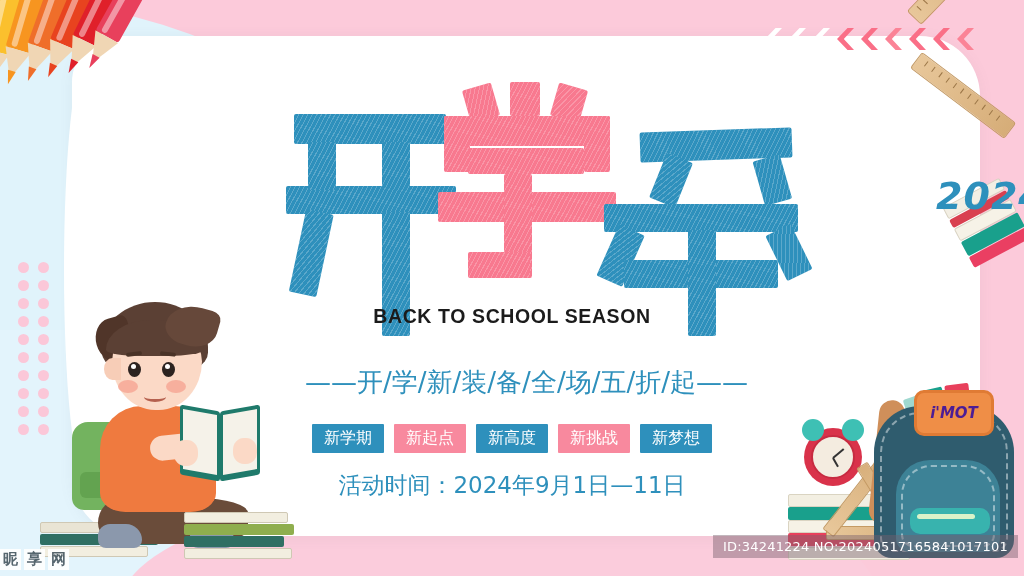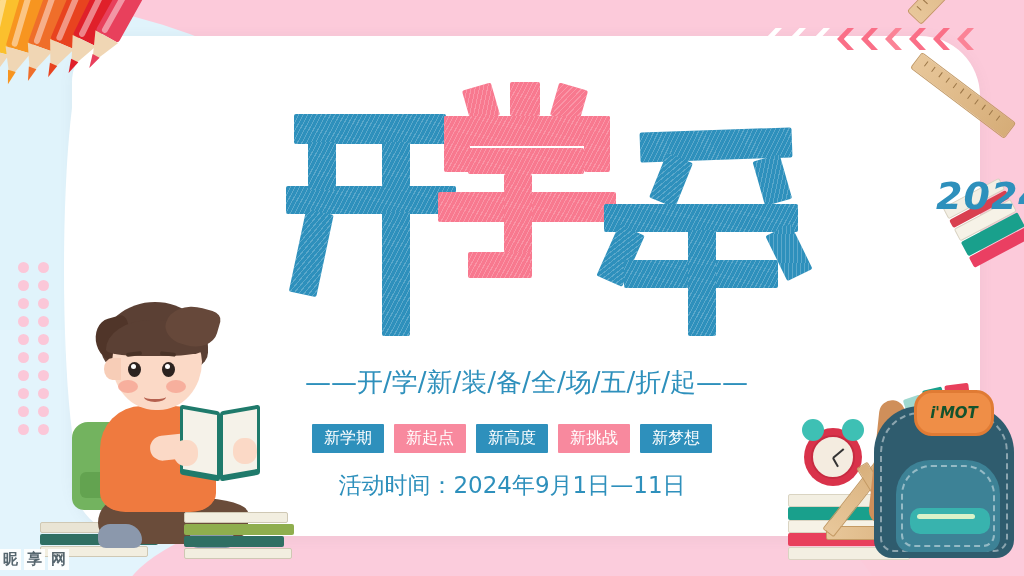--- a/index.html
+++ b/index.html
@@ -164,23 +164,23 @@
      border:2px dashed rgba(255,255,255,.45); border-radius:40px 40px 14px 14px; }
   .pk-front{ position:absolute; right:18px; bottom:12px; width:104px; height:92px;
      background:#3d8296; border-radius:34px 34px 14px 14px; }
   .pk-front::after{ content:""; position:absolute; inset:5px;
      border:2px dashed rgba(255,255,255,.45); border-radius:30px 30px 12px 12px; }
   .pk-zip{ position:absolute; right:28px; bottom:30px; width:80px; height:26px;
      background:#38b3ae; border-radius:10px; }
   .pk-zip::after{ content:""; position:absolute; left:7px; top:6px; width:58px; height:5px;
      background:#d9f3c9; border-radius:4px; }
   .pk-patch{ position:absolute; right:24px; top:26px; width:80px; height:46px;
-     background:#ef8e47; border:3px solid #e07b34; border-radius:18px;
+     background:#ef8e47; border:3px solid #e07b34; border-radius:10px;
      display:flex; align-items:center; justify-content:center;
-     color:#14532d; font-size:15px; font-weight:700; font-style:italic;
+     color:#4c1d95; font-size:15px; font-weight:700; font-style:italic;
      font-family:"DejaVu Sans",sans-serif; }
   .pk-strap{ position:absolute; right:118px; bottom:40px; width:26px; height:124px;
      background:#cf8f5a; border-radius:14px; transform:rotate(6deg); }
   .pk-bk{ position:absolute; border-radius:2px; }
   .clock{ position:absolute; left:16px; bottom:78px; width:58px; height:58px;
      background:#d9324a; border-radius:50%; }
   .clock .fc{ position:absolute; inset:7px; background:#f4ece0; border-radius:50%;
      border:2px solid #c72b41; }
   .clock .bell{ position:absolute; width:22px; height:22px; background:#3ec0b4;
      border-radius:50%; top:-9px; }
@@ -352,20 +352,21 @@
       <div class="s" style="left:0;top:74px;width:194px;height:28px;"></div>
       <div class="s" style="left:14px;top:100px;width:28px;height:56px;transform:rotate(24deg);transform-origin:50% 0;"></div>
       <div class="s" style="left:160px;top:100px;width:28px;height:50px;transform:rotate(-26deg);transform-origin:50% 0;"></div>
       <div class="s" style="left:20px;top:130px;width:154px;height:28px;"></div>
       <div class="s" style="left:84px;top:100px;width:28px;height:106px;"></div>
     </div>
 
     <div class="year">2024</div>
   </div>
 
+  <div class="eng">BACK TO SCHOOL SEASON</div>
   <div class="tagline">——开/学/新/装/备/全/场/五/折/起——</div>
 
   <div class="badges" id="badges">
       <div class="badge b">新学期</div>
       <div class="badge p">新起点</div>
       <div class="badge b">新高度</div>
       <div class="badge p">新挑战</div>
       <div class="badge b">新梦想</div>
     </div>
 
@@ -447,14 +448,15 @@
     <div class="pk-zip"></div>
   </div>
 
   <div class="wm-left">
     <div class="wm-box" id="wmcn">
         <span>昵</span>
         <span>享</span>
         <span>网</span>
       </div>
   </div>
+  <div class="wm-id">ID:34241224 NO:20240517165841017101</div>
 
 </div>
 
 </body></html>

